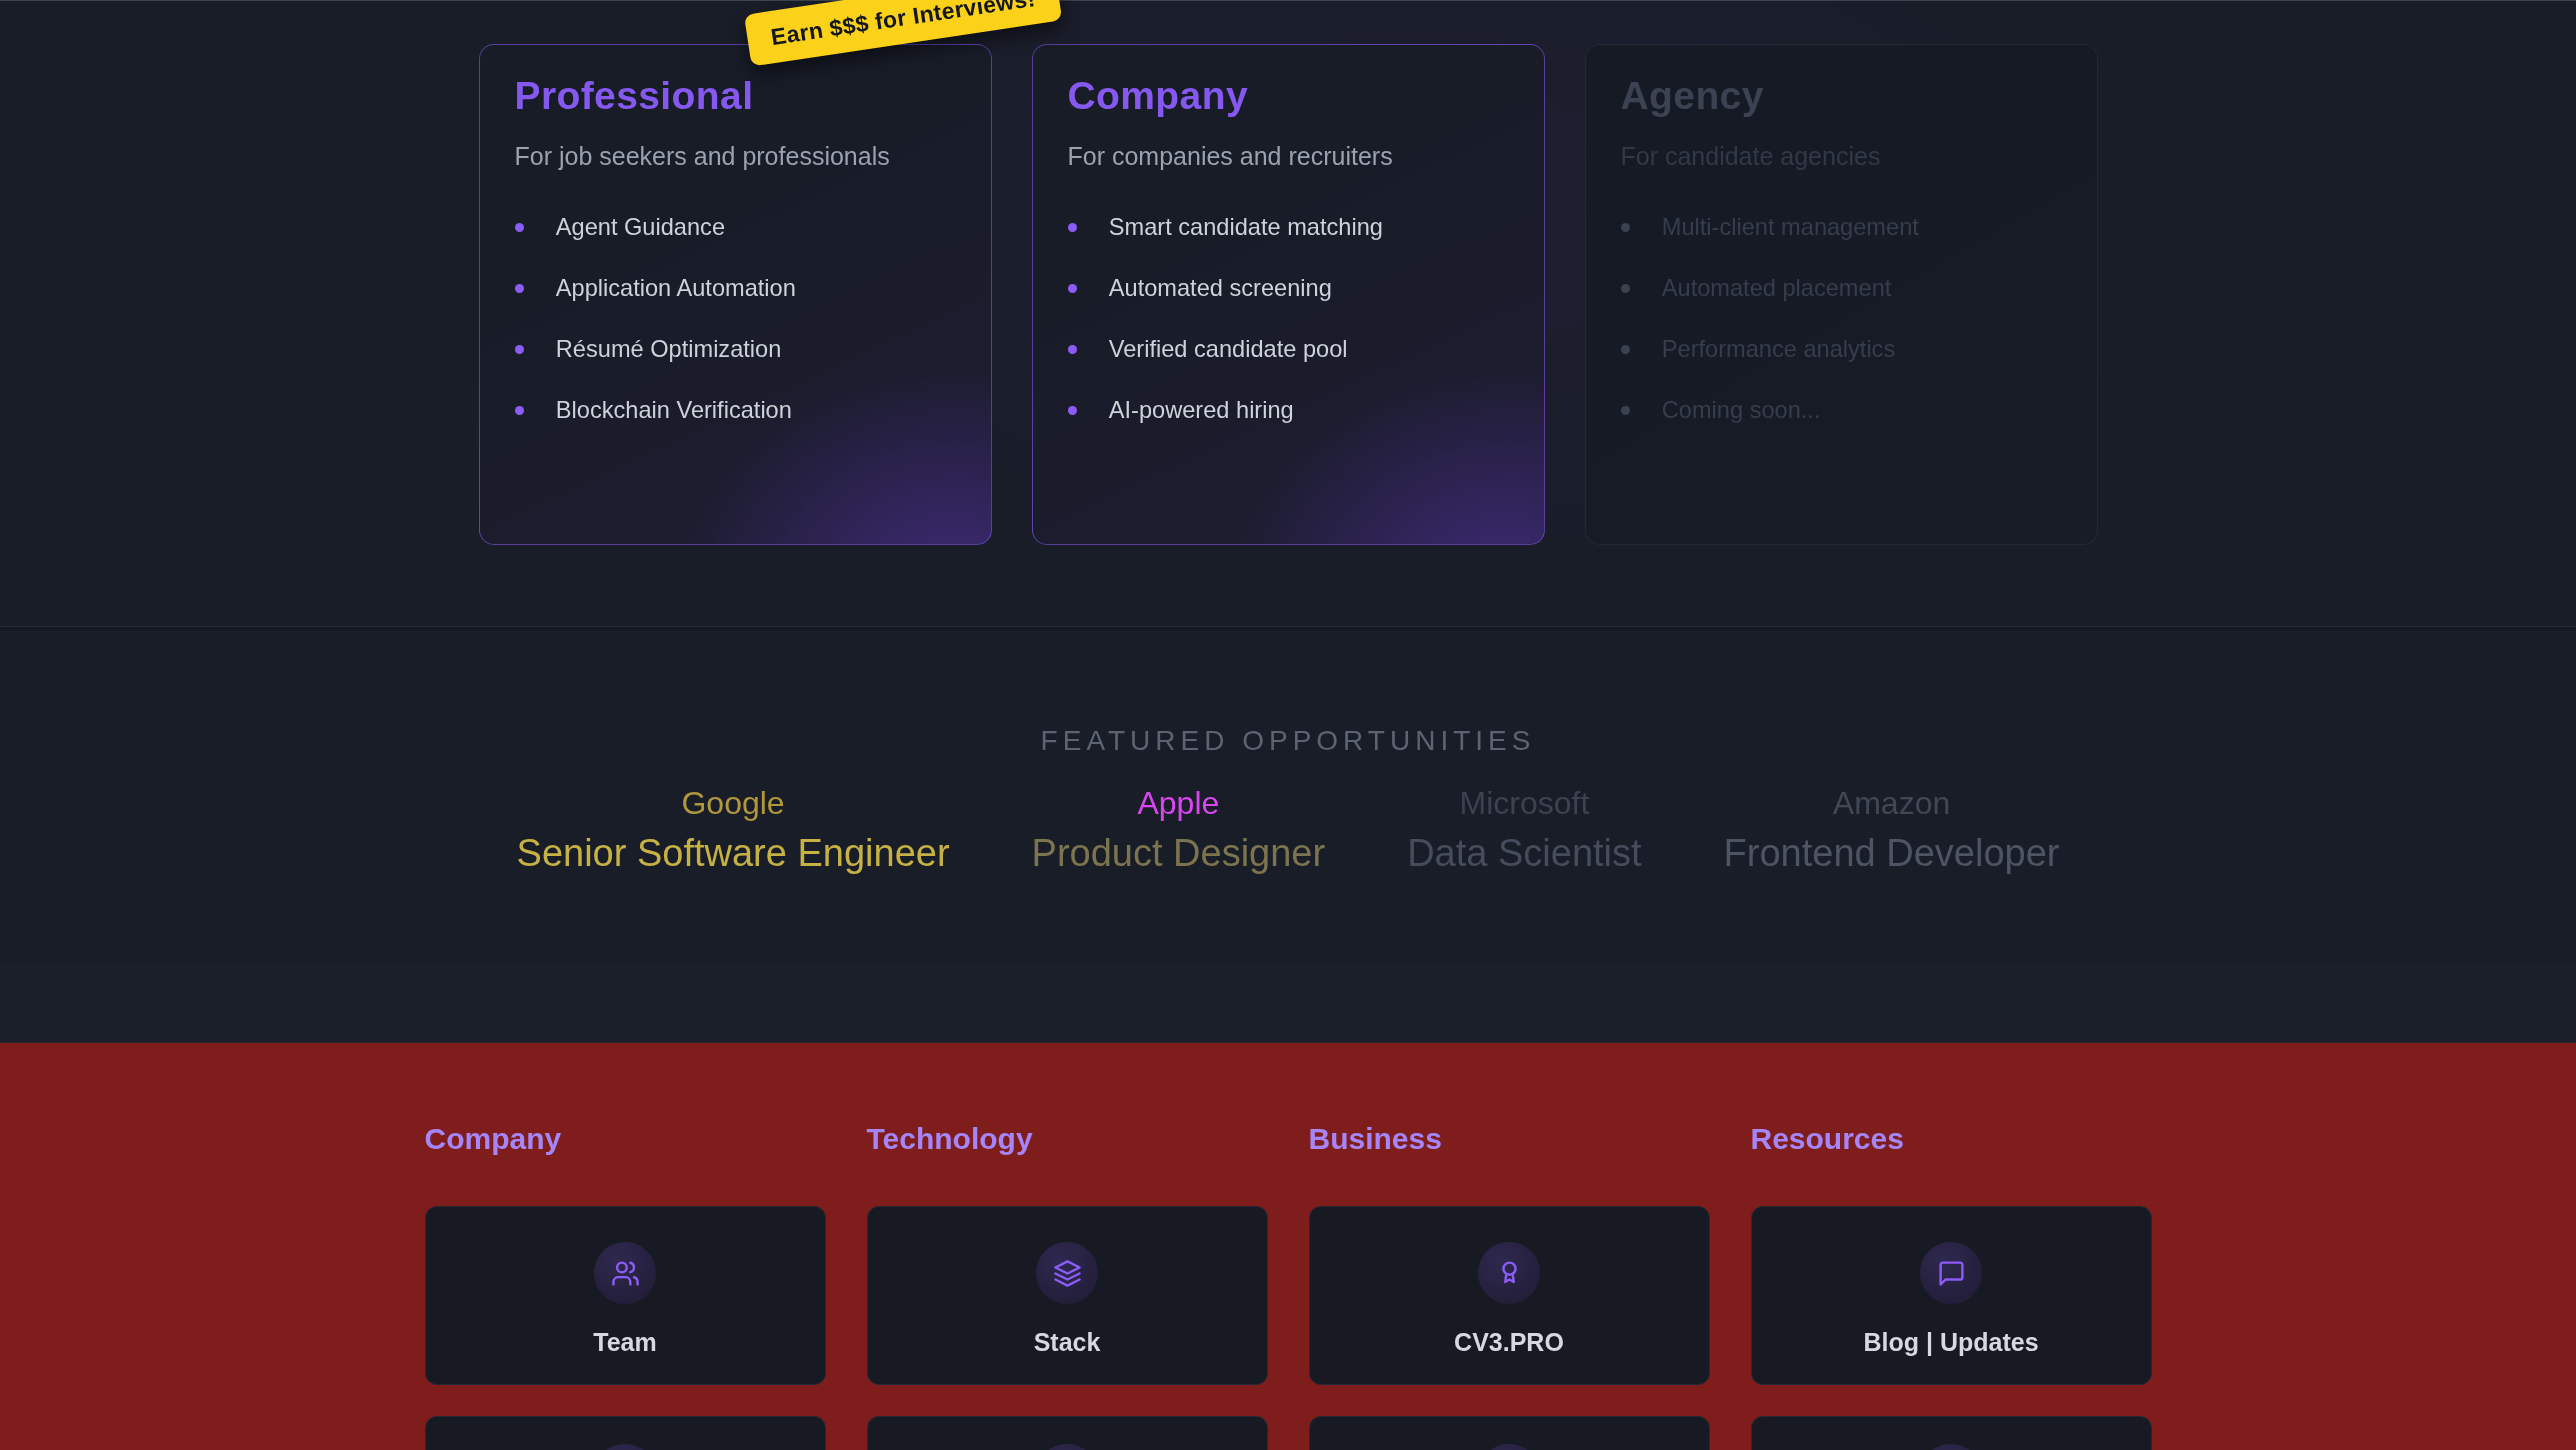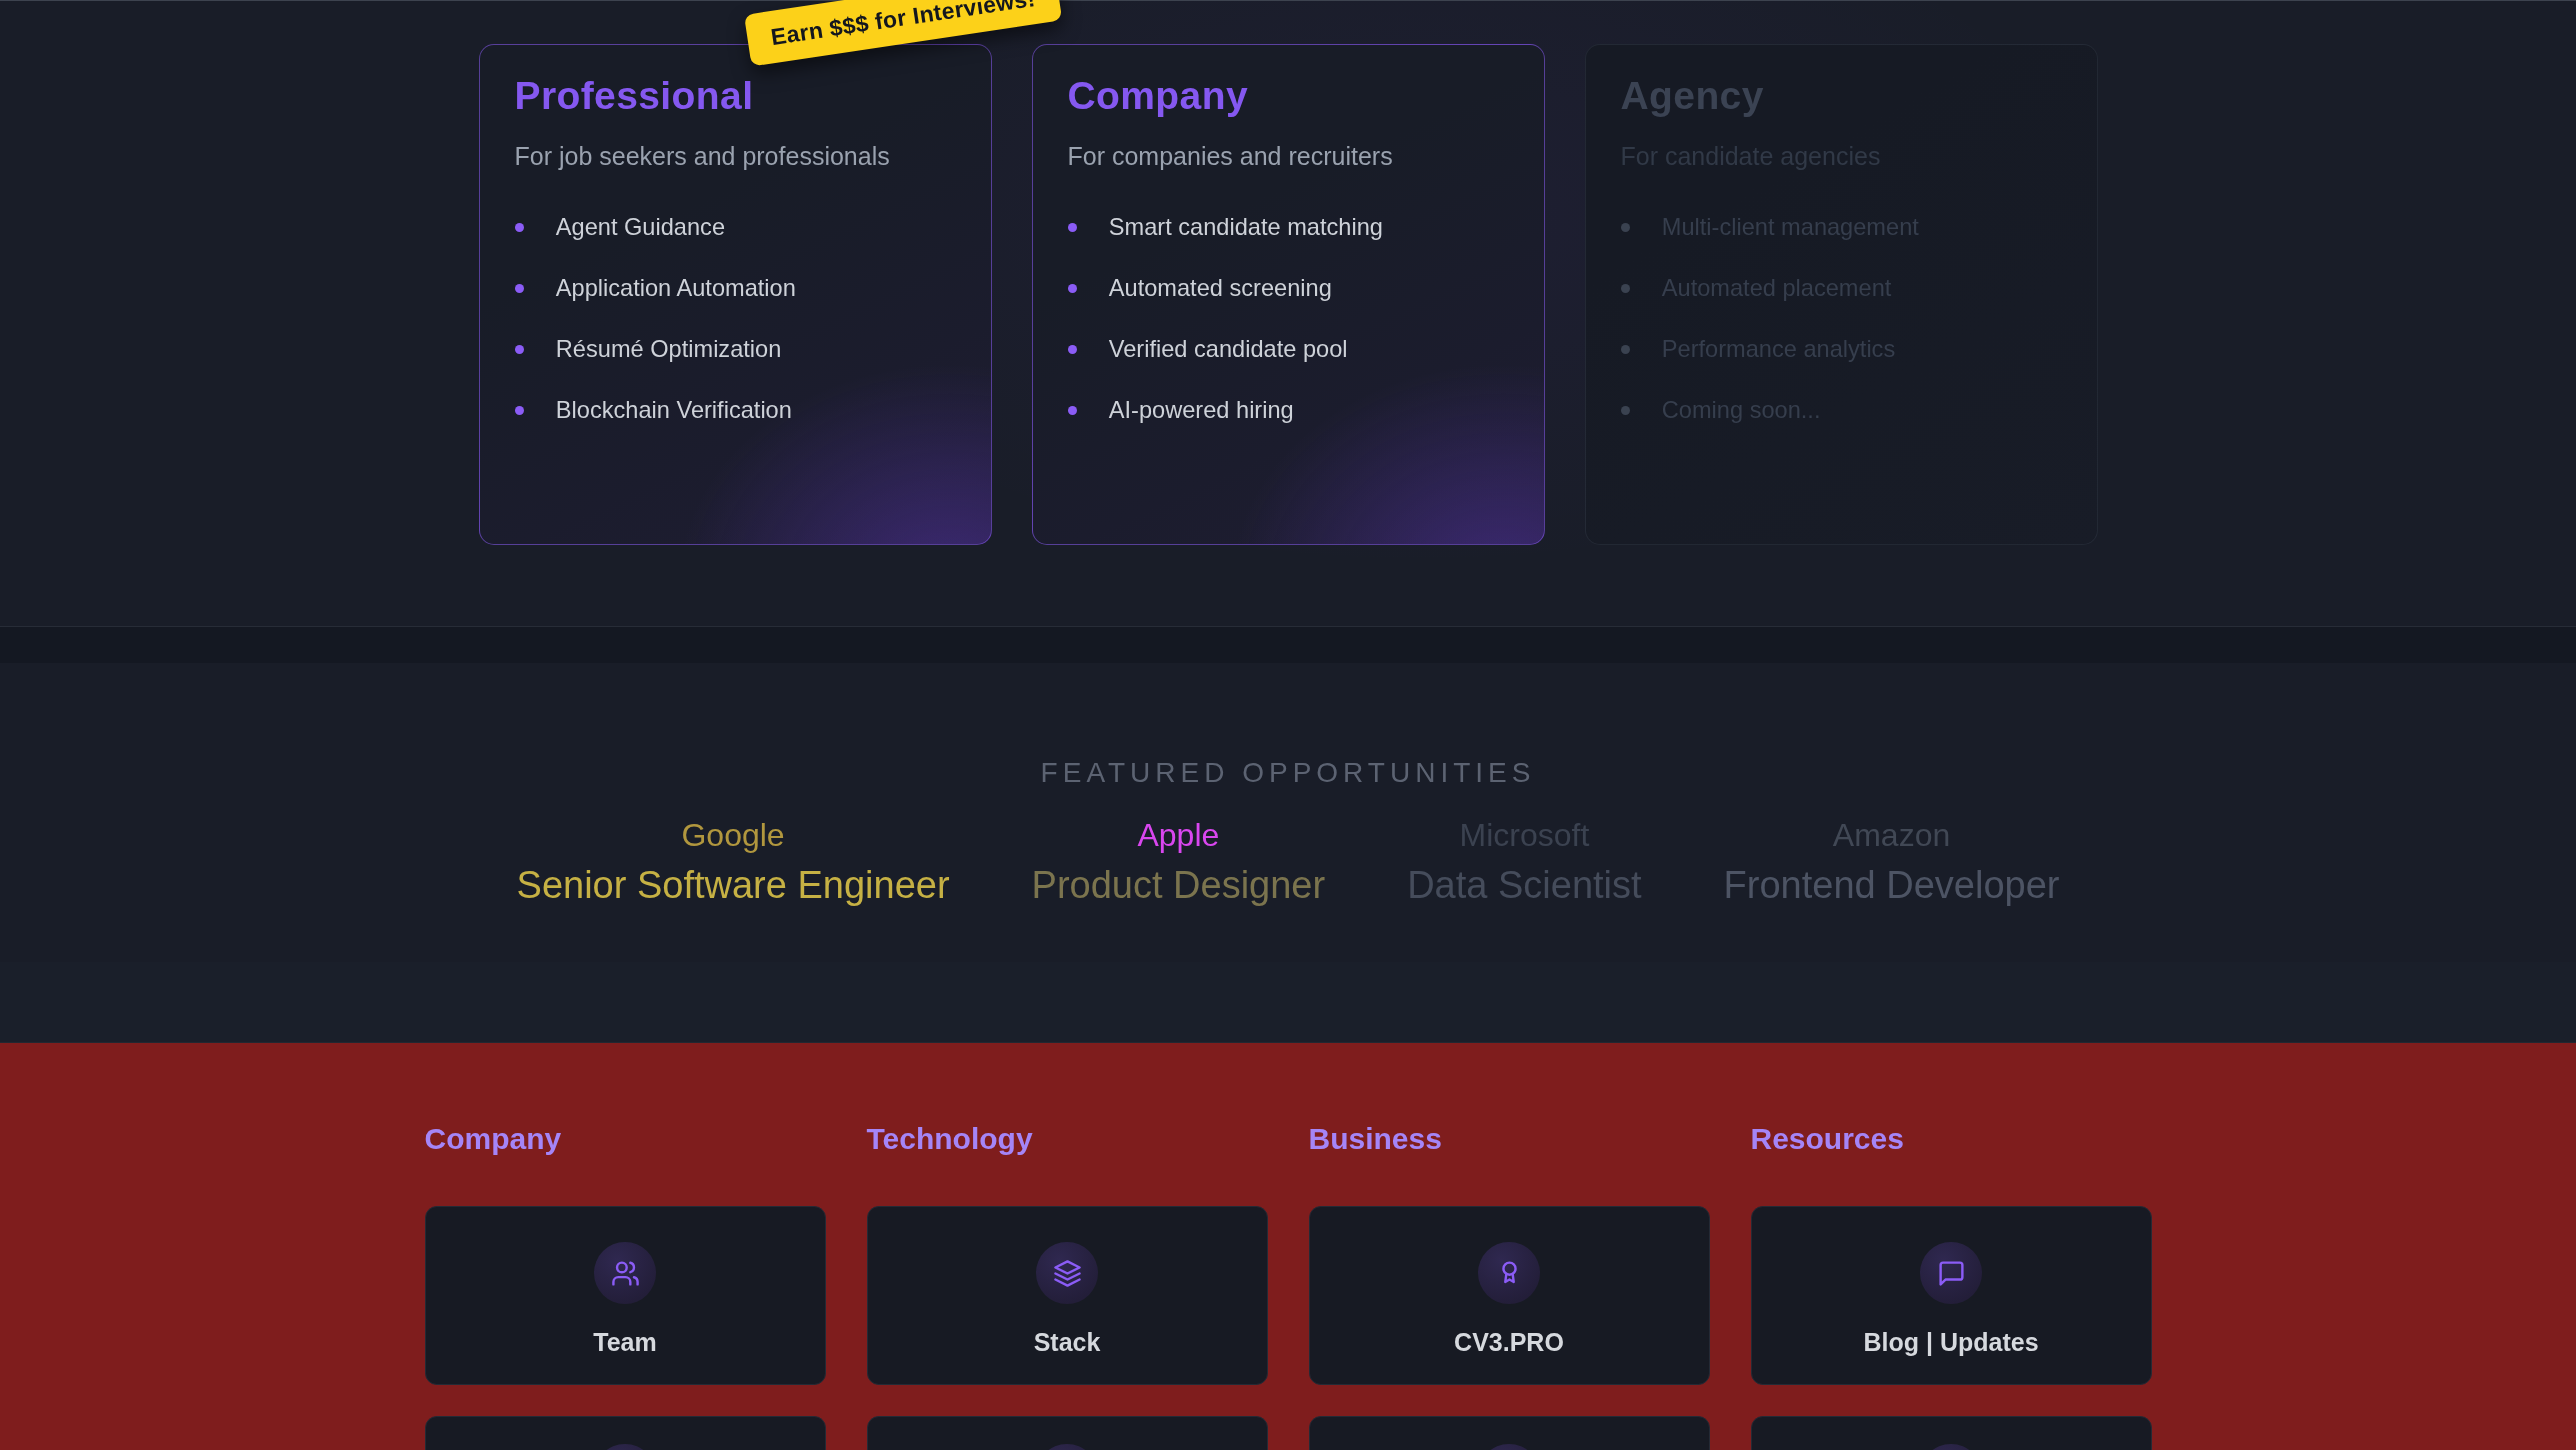--- a/index.html
+++ b/index.html
@@ -50,21 +50,21 @@
     position:absolute;left:744px;top:13.5px;z-index:6;
     transform:rotate(-8.5deg);transform-origin:left top;
     background:#fcd119;color:#14171e;
     font-size:23px;font-weight:700;letter-spacing:0.3px;
     padding:12.6px 23.6px;border-radius:9.3px;
     box-shadow:0 8.4px 18.5px rgba(0,0,0,0.5);
     white-space:nowrap;
   }
   
   .section-featured{
-    position:absolute;left:0;top:663px;width:2576px;height:335px;box-sizing:border-box;
+    position:absolute;left:0;top:631px;width:2576px;height:335px;box-sizing:border-box;
     background:#191d28;border-bottom:0.8px solid #262b36;
   }
   .featured-heading{
     padding-top:94px;text-align:center;
     font-size:28px;letter-spacing:5px;color:#5c6372;font-weight:500;
   }
   .jobs-row{
     margin-top:29px;display:flex;justify-content:center;align-items:flex-start;gap:82px;
   }
   .job{text-align:center;}

